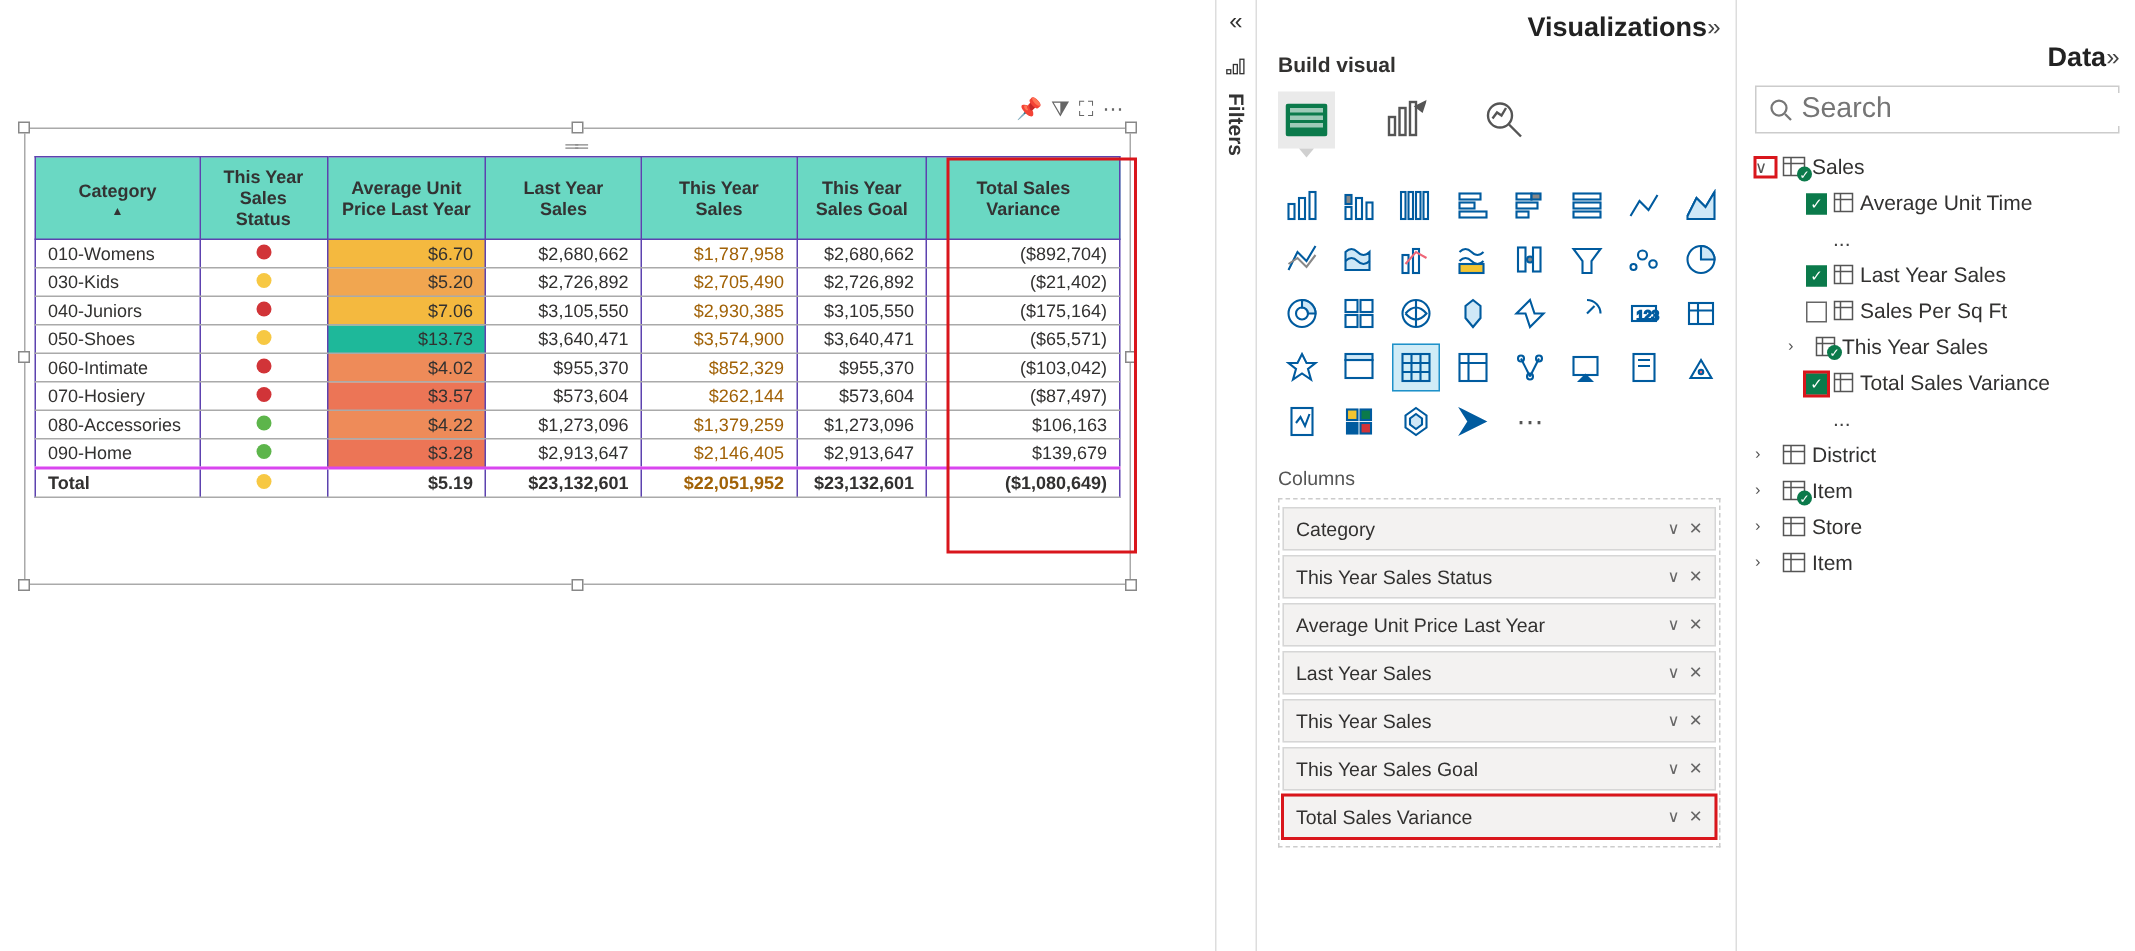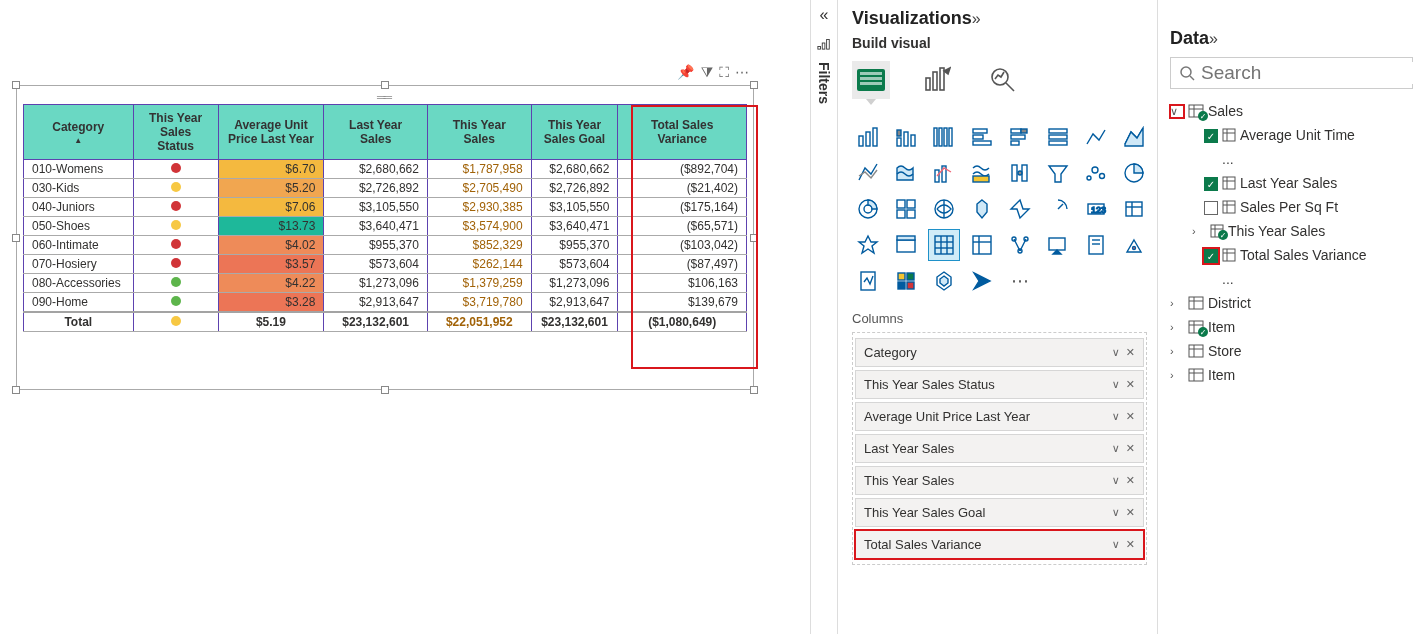--- a/index.html
+++ b/index.html
@@ -10,37 +10,37 @@
 .handle { position: absolute; width: 8px; height: 8px; background: #fff; border: 1px solid #888; }
 .h-nw { top:-5px; left:-5px; } .h-n { top:-5px; left:50%; margin-left:-4px; } .h-ne { top:-5px; right:-5px; }
 .h-w { top:50%; left:-5px; margin-top:-4px; } .h-e { top:50%; right:-5px; margin-top:-4px; }
 .h-sw { bottom:-5px; left:-5px; } .h-s { bottom:-5px; left:50%; margin-left:-4px; } .h-se { bottom:-5px; right:-5px; }
 .visual-header { position: absolute; top: -22px; right: 4px; display: flex; gap: 6px; color: #666; }
 .visual-header span { cursor: pointer; font-size: 14px; }
 .grab-bar { position:absolute; top:4px; left:50%; margin-left:-8px; color:#888; font-size:12px; letter-spacing:-2px;}
 table.data { border-collapse: collapse; width: 100%; font-size: 12px; }
 table.data th { background: #6ad8c3; color: #333; padding: 6px 8px; text-align: center; border: 1px solid #5d42af; font-weight: 700; vertical-align: middle; height:40px;}
 table.data td { padding: 2px 8px; border-left: 1px solid #5d42af; border-right: 1px solid #5d42af; border-bottom: 1px solid #aaa; height: 19px; white-space: nowrap; }
-table.data tr.total td { font-weight: 700; border-top: 2px solid #a3a3a3; text-align: center; }
+table.data tr.total td { font-weight: 700; border-top: 2px solid #d946ef; }
 .num { text-align: right; }
 .status-dot { display:inline-block; width:10px; height:10px; border-radius:50%; }
 .red-dot { background:#d13438; } .yellow-dot { background:#f7c843; } .green-dot { background:#5db54b; }
 .avgcell { text-align:right; font-weight:normal; }
 .tys { text-align:right; color:#a16207; }
 .highlight-col { border:2px solid #d9161c; position:absolute; top: 19px; left: 614px; width: 127px; height: 264px; pointer-events:none; }
 .cat-sort { font-size:8px; display:block; margin-top:2px;}
 .center { text-align:center; }
 
 .filters-rail { width: 28px; border-left: 1px solid #ddd; border-right: 1px solid #ddd; display: flex; flex-direction: column; align-items: center; padding-top: 6px; gap:12px; }
 .filters-rail .collapse-btn { font-size: 16px; cursor: pointer; }
 .filters-rail .filters-label { writing-mode: vertical-lr; font-size: 14px; color: #333; font-weight:600;}
 .filters-rail .filt-icon { font-size:12px; }
 
 .viz-pane { width: 320px; border-right: 1px solid #ddd; padding: 8px 10px 8px 14px; background:#fff; }
-.pane-header { display:flex; justify-content:flex-start; align-items:center; }
+.pane-header { display:flex; justify-content:flex-end; align-items:center; }
 .pane-header h2 { font-size: 18px; font-weight: 700; color:#222;}
 .pane-header .chev { font-size:16px; cursor:pointer; color:#444;}
 .sub-hdr { font-size: 14px; font-weight:600; margin-top:6px;}
 .tab-row { display:flex; gap:28px; margin-top:6px; padding:4px 0;}
 .tab-row .tab-item { width:38px; height:38px; display:flex; align-items:center; justify-content:center; cursor:pointer; position:relative;}
 .tab-row .active { background:#eaeaea;}
 .tab-arrow { position:absolute; bottom:-6px; left:50%; margin-left:-5px; width:0;height:0;border-left:5px solid transparent;border-right:5px solid transparent;border-top:6px solid #d0d0d0;}
 .viz-grid { display:grid; grid-template-columns: repeat(8, 34px); gap: 4px 4px; margin-top:18px; }
 .viz-grid .vizicon { width:32px; height:32px; display:flex; align-items:center; justify-content:center; cursor:pointer; color:#005b9f; }
 .viz-grid .vizicon svg { stroke:#005b9f; }
@@ -167,21 +167,21 @@
               <td class="num">$1,273,096</td>
               <td class="tys">$1,379,259</td>
               <td class="num">$1,273,096</td>
               <td class="num">$106,163</td>
             </tr>
             <tr>
               <td>090-Home</td>
               <td class="center"><span class="status-dot green-dot"></span></td>
               <td class="avgcell" style="background:#ec7556">$3.28</td>
               <td class="num">$2,913,647</td>
-              <td class="tys">$3,719,780</td>
+              <td class="tys">$2,146,405</td>
               <td class="num">$2,913,647</td>
               <td class="num">$139,679</td>
             </tr>
             <tr class="total">
               <td>Total</td>
               <td class="center"><span class="status-dot yellow-dot"></span></td>
               <td class="num">$5.19</td>
               <td class="num">$23,132,601</td>
               <td class="tys" style="font-weight:700">$22,051,952</td>
               <td class="num">$23,132,601</td>

